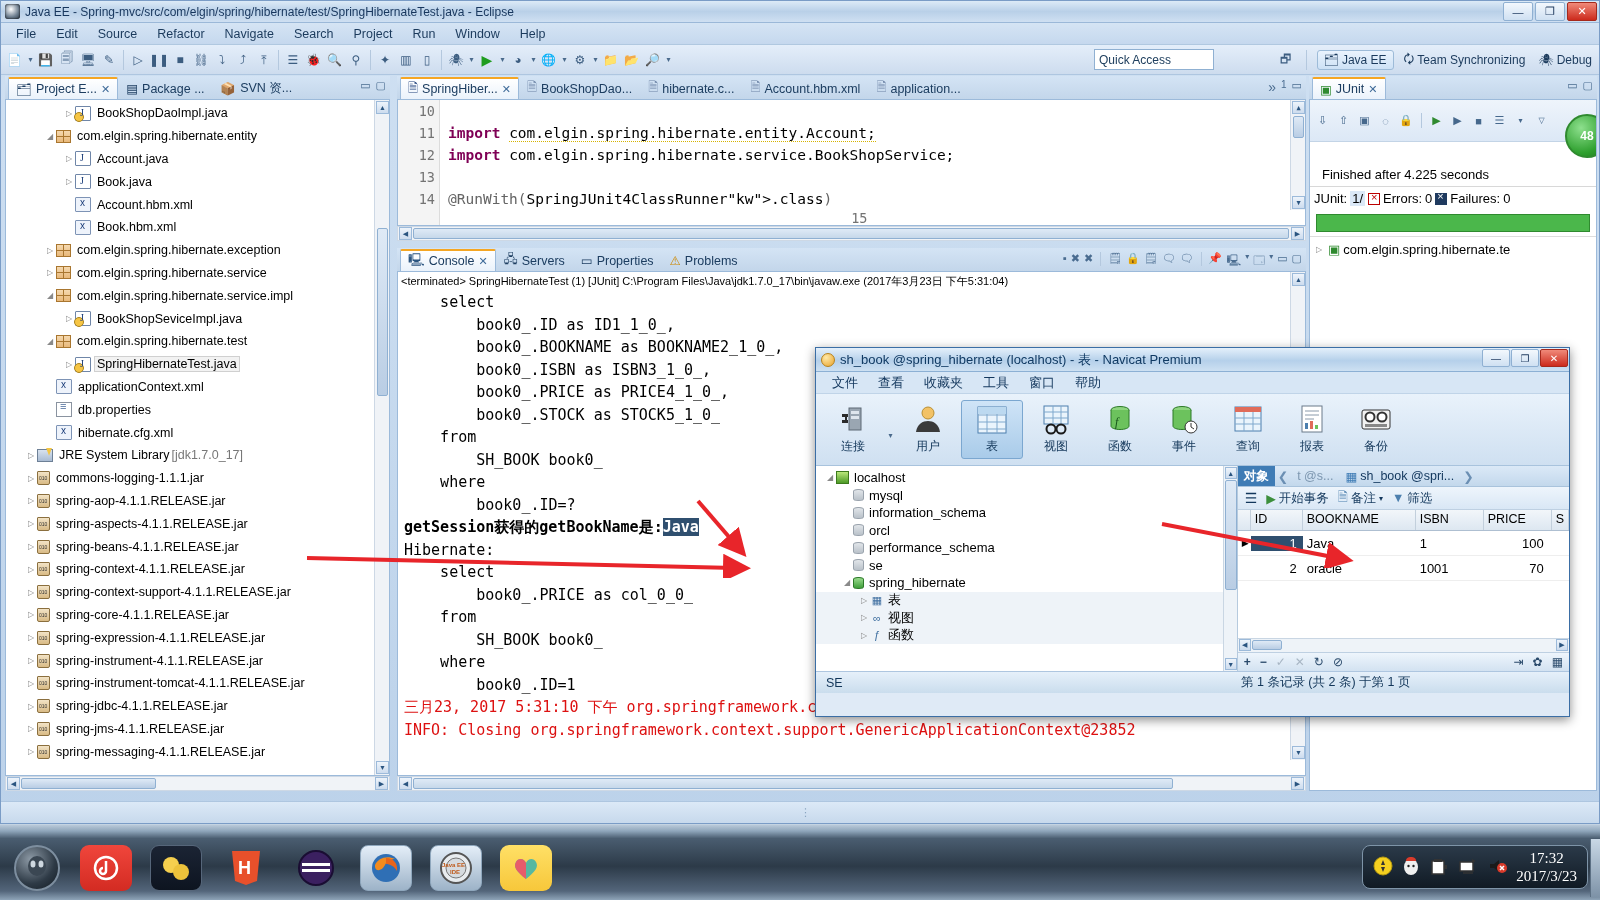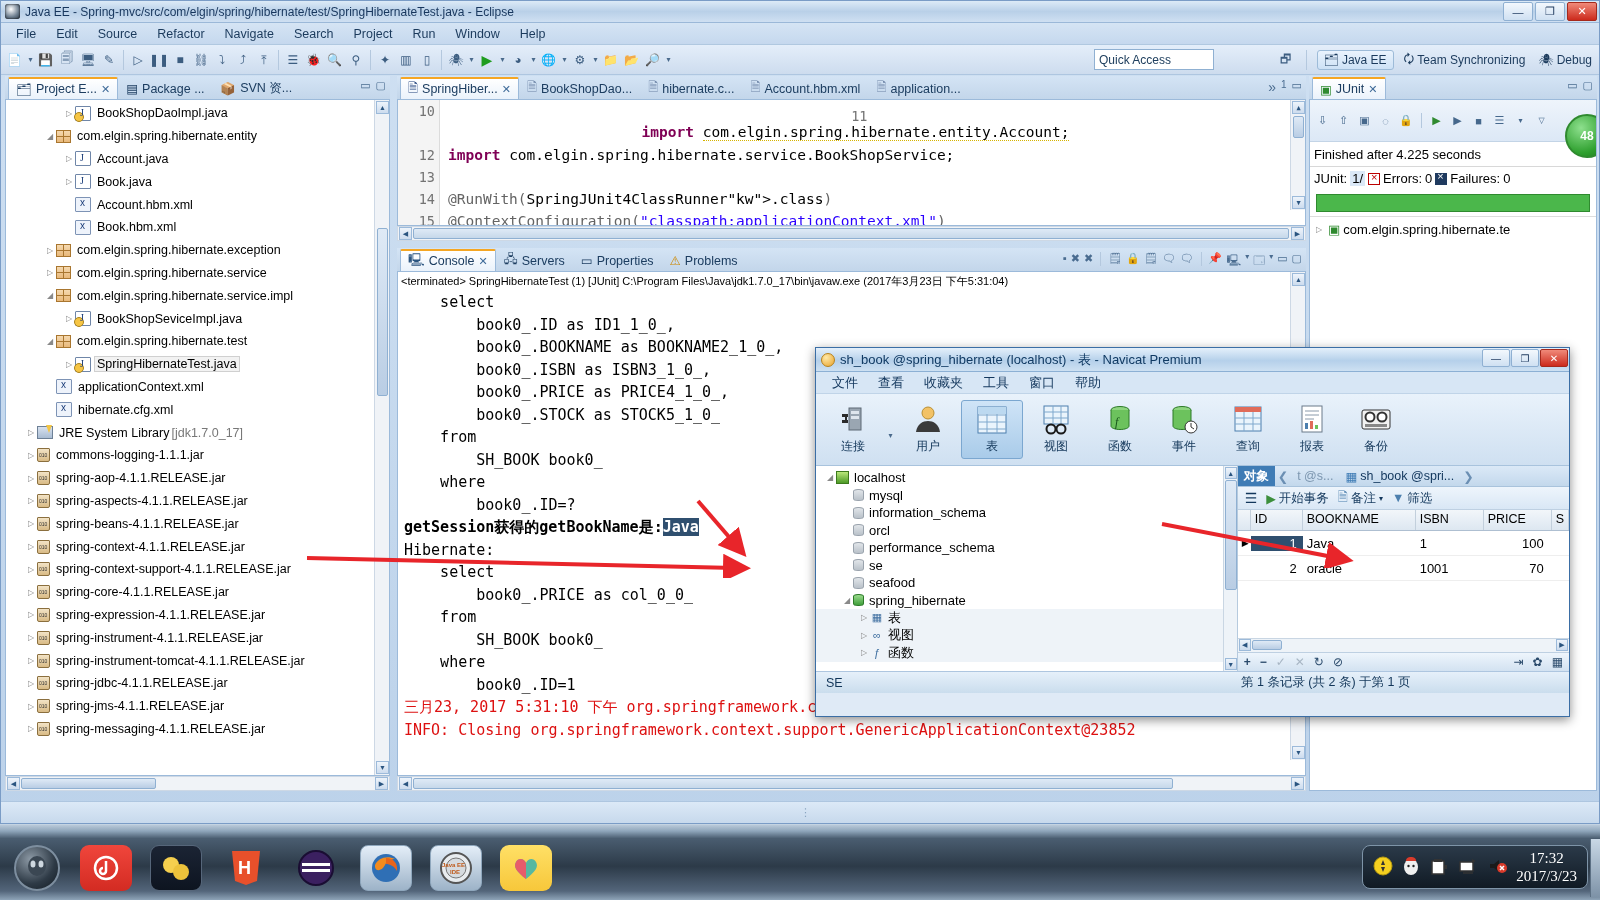--- a/index.html
+++ b/index.html
@@ -143,21 +143,21 @@
               white-space:pre; padding-left:6px; color:#000; }
   .con-text .red { color:#dd1111; }
   .hl { background:#2f4f6f; color:#fff; }
   .con-vscroll{position:absolute;right:0;top:0;bottom:15px;width:15px;background:#f0f3f7;border-left:1px solid #cdd8e5;}
   
   #junit { position:absolute; right:2px; top:0; width:288px; bottom:10px; display:flex; flex-direction:column;}
   .ju-body { flex:1; background:#fff; border:1px solid #9cbada; position:relative; overflow:hidden;}
   .ju-toolbar { height:42px; background:linear-gradient(#eef4fb,#dce8f6); border-bottom:1px solid #c3d4e6;
      display:flex; flex-wrap:wrap; align-items:center; gap:2px; padding:2px 3px; position:relative;}
   .ju-tb { width:19px;height:18px; display:flex;align-items:center;justify-content:center; font-size:11px; color:#46688c;}
-  .ju-status { padding:5px 4px 4px 4px; font-size:13px; color:#000; border-bottom:1px solid #d8d8d8;}
+  .ju-status { padding:5px 4px 4px 12px; font-size:13px; color:#000; border-bottom:1px solid #d8d8d8;margin-top:20px;}
   .ju-counts { padding:4px; font-size:13px; color:#000; display:flex; align-items:center; gap:3px; white-space:nowrap;}
   .ju-counts .val { background:#dbe8f7; padding:0 2px; }
   .errbox { width:12px;height:12px;background:#fff;border:1px solid #b00; position:relative; display:inline-block;}
   .errbox::after{content:"×"; position:absolute; left:2px; top:-3px; font-size:11px; color:#b00;}
   .failbox{ width:12px;height:12px;background:#1f3a5f;display:inline-block;position:relative;}
   .failbox::after{content:"×"; position:absolute; left:2px; top:-3px; font-size:11px; color:#fff;}
   .ju-bar { margin:4px 6px; height:18px; background:#4bb74b; border:1px solid #2f8a2f; }
   .ju-tree { padding:5px 3px; font-size:13px; display:flex; align-items:center; gap:3px; white-space:nowrap; border-top:1px solid #ddd;}
   .greenball { position:absolute; right:-13px; top:14px; width:44px;height:44px; border-radius:50%;
       background:radial-gradient(circle at 35% 30%,#8ee08e,#2fa02f 65%,#197a19);
@@ -421,20 +421,26 @@
             </div>
             <div class="trow">
               <span style="width: 38px; flex: 0 0 auto;"></span>
               <span class="arrow"></span>
               <span class="ficon i-xml"></span>
               <span class="tlabel">applicationContext.xml</span>
             </div>
             <div class="trow">
               <span style="width: 38px; flex: 0 0 auto;"></span>
               <span class="arrow"></span>
+              <span class="ficon i-prop"></span>
+              <span class="tlabel">db.properties</span>
+            </div>
+            <div class="trow">
+              <span style="width: 38px; flex: 0 0 auto;"></span>
+              <span class="arrow"></span>
               <span class="ficon i-xml"></span>
               <span class="tlabel">hibernate.cfg.xml</span>
             </div>
             <div class="trow">
               <span style="width: 19px; flex: 0 0 auto;"></span>
               <span class="arrow">▷</span>
               <span class="ficon i-jre"></span>
               <span class="tlabel">JRE System Library</span>
               <span class="gray"> [jdk1.7.0_17]</span>
             </div>
@@ -559,37 +565,37 @@
           <span>▭</span>
         </div>
       </div>
       <div class="ed-body">
         <div class="gutter"></div>
         <div id="ed-lines">
             <div class="codeline" style="top: 0px;">
               <span class="lno">10</span>
               <span class="code"></span>
             </div>
-            <div class="codeline" style="top: 8px; flex-direction: column;">
+            <div class="codeline" style="top: 22px;">
               <span class="lno">11</span>
               <span class="code"><span class="kw">import</span> <span class="warnline">com.elgin.spring.hibernate.entity.Account;</span></span>
             </div>
             <div class="codeline" style="top: 44px;">
               <span class="lno">12</span>
               <span class="code"><span class="kw">import</span> <span>com.elgin.spring.hibernate.service.BookShopService;</span></span>
             </div>
             <div class="codeline" style="top: 66px;">
               <span class="lno">13</span>
               <span class="code"></span>
             </div>
             <div class="codeline" style="top: 88px;">
               <span class="lno">14</span>
               <span class="code"><span class="ann">@RunWith(</span>SpringJUnit4ClassRunner<span class="&lt;span">"kw"</span>&gt;.class<span class="ann">)</span></span>
             </div>
-            <div class="codeline" style="top: 110px;">
+            <div class="codeline" style="top: 110px; flex-direction: column;">
               <span class="lno">15</span>
               <span class="code"><span class="ann">@ContextConfiguration(</span><span class="str">"classpath:applicationContext.xml"</span><span class="ann">)</span></span>
             </div>
           </div>
         <div class="ed-vscroll">
           <div class="sb-arrow" style="top:1px">▲</div>
           <div class="thumb" style="position:absolute;left:2px;top:16px;width:11px;height:22px;background:linear-gradient(#dfeaf6,#b9cde4);border:1px solid #8fb0d2;border-radius:2px"></div>
           <div class="sb-arrow" style="bottom:1px">▼</div>
         </div>
       </div>
@@ -861,26 +867,20 @@
             <span style="width: 25px; flex: 0 0 auto;"></span>
             <span class="arrow"></span>
             <span class="nv-dbicon"></span>
             <span>performance_schema</span>
           </div>
           <div class="nvrow">
             <span style="width: 25px; flex: 0 0 auto;"></span>
             <span class="arrow"></span>
             <span class="nv-dbicon"></span>
             <span>se</span>
-          </div>
-          <div class="nvrow">
-            <span style="width: 25px; flex: 0 0 auto;"></span>
-            <span class="arrow"></span>
-            <span class="nv-dbicon"></span>
-            <span>seafood</span>
           </div>
           <div class="nvrow">
             <span style="width: 25px; flex: 0 0 auto;"></span>
             <span class="arrow">◢</span>
             <span class="nv-dbicon green"></span>
             <span>spring_hibernate</span>
           </div>
           <div class="nvrow hl2">
             <span style="width: 42px; flex: 0 0 auto;"></span>
             <span class="arrow">▷</span>

